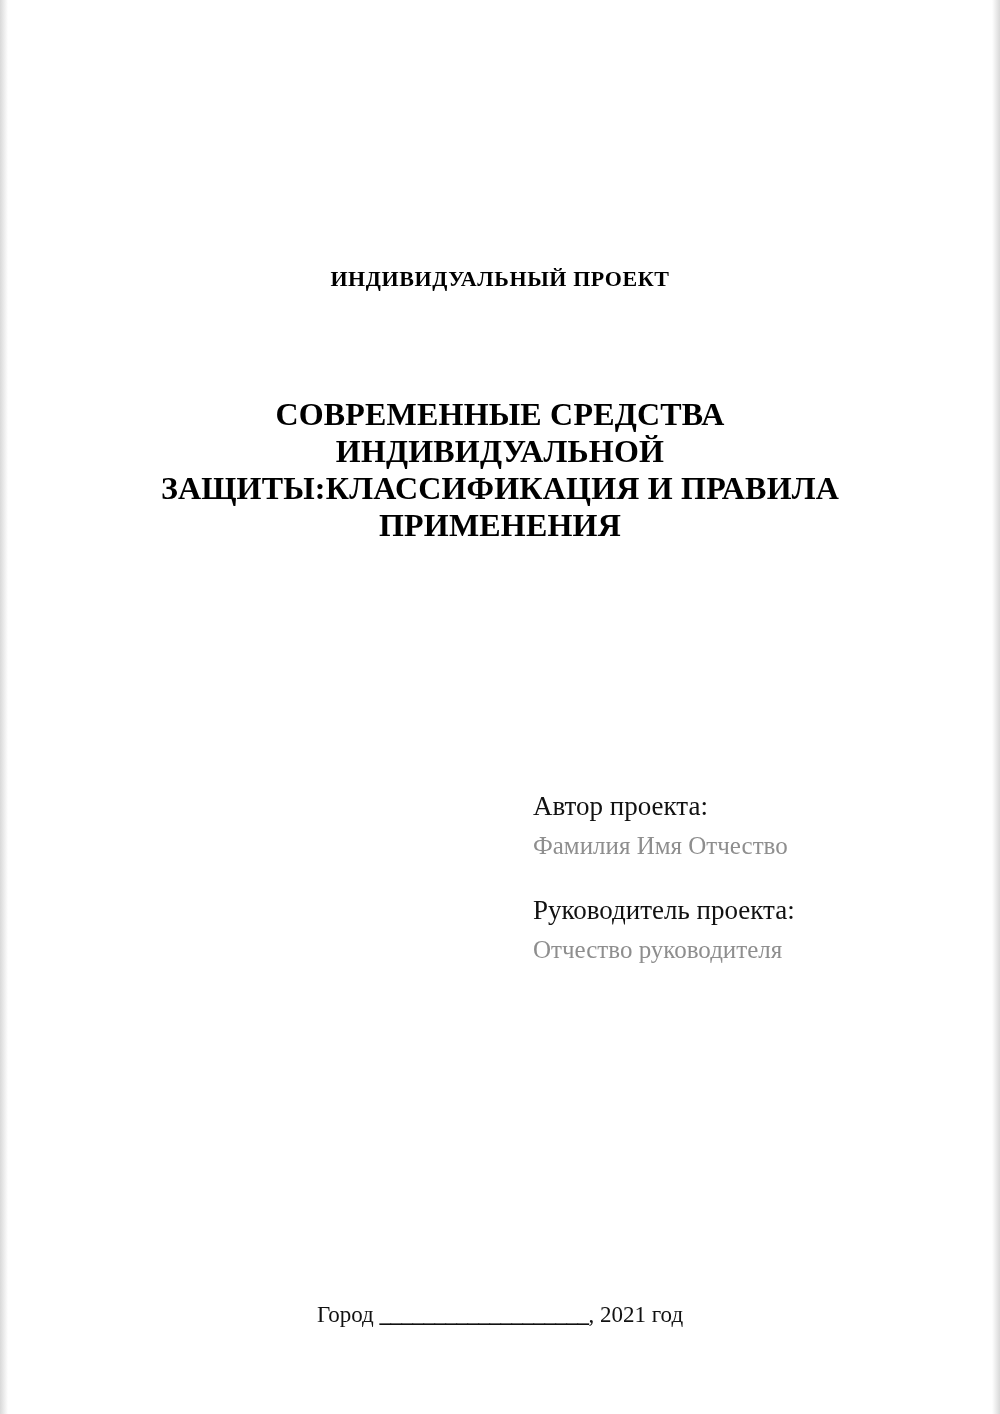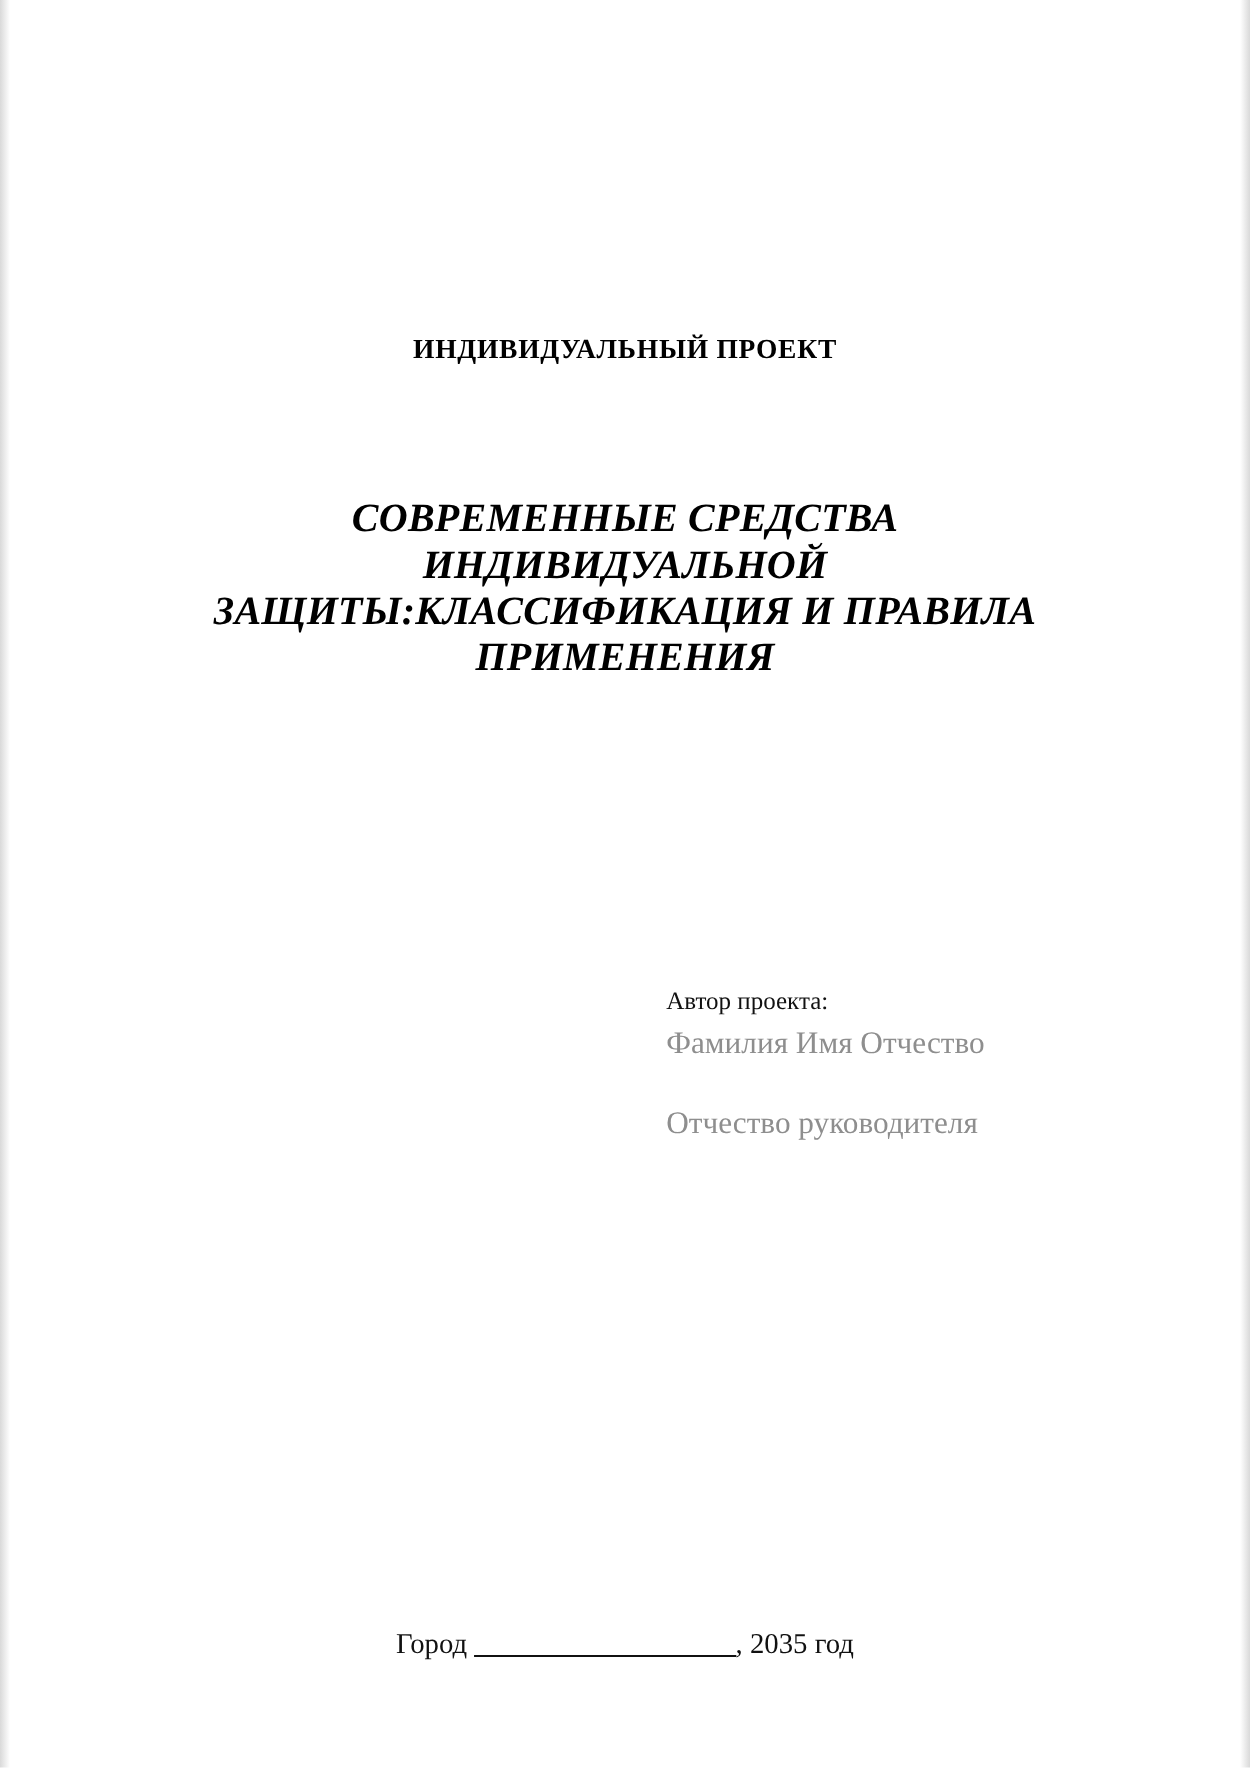--- a/index.html
+++ b/index.html
@@ -73,37 +73,36 @@
     left: 150px;
     width: 700px;
     text-align: center;
     font-family: "Liberation Serif", serif;
     font-weight: bold;
     font-size: 32px;
     line-height: 1.16;
     letter-spacing: 0.2px;
     color: #000000;
     text-transform: uppercase;
-    font-style: italic;
   }
 
   .credits {
     position: absolute;
     top: 786px;
     left: 533px;
     width: 420px;
     text-align: left;
   }
 
   .credit-block {
     margin-bottom: 26px;
   }
 
   .credit-label {
-    font-size: 20px;
+    font-size: 27px;
     line-height: 1.5;
     color: #111111;
   }
 
   .credit-value {
     font-size: 25px;
     line-height: 1.5;
     color: #8e8e8e;
   }
 
@@ -133,22 +132,23 @@
   <div class="doc-title">СОВРЕМЕННЫЕ СРЕДСТВА ИНДИВИДУАЛЬНОЙ ЗАЩИТЫ:КЛАССИФИКАЦИЯ И ПРАВИЛА ПРИМЕНЕНИЯ</div>
 
   <div class="credits">
 
     <div class="credit-block">
       <div class="credit-label">Автор проекта:</div>
       <div class="credit-value">Фамилия Имя Отчество</div>
     </div>
 
     <div class="credit-block">
+      <div class="credit-label">Руководитель проекта:</div>
       <div class="credit-value">Отчество руководителя</div>
     </div>
 
   </div>
 
   <div class="footer-line">
-    <span>Город</span><span>&nbsp;</span><span class="blank">___________________</span><span>, 2035 год</span>
+    <span>Город</span><span>&nbsp;</span><span class="blank">___________________</span><span>, 2021 год</span>
   </div>
 
 </div>
 
 </body></html>

